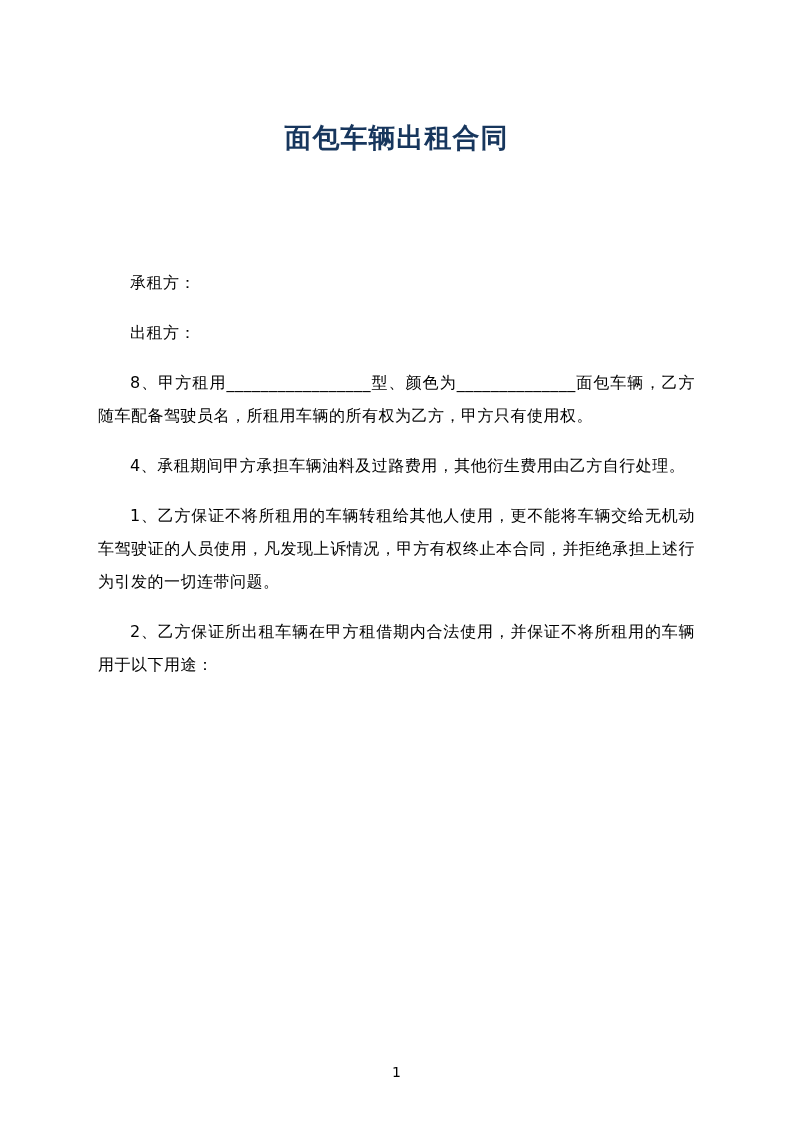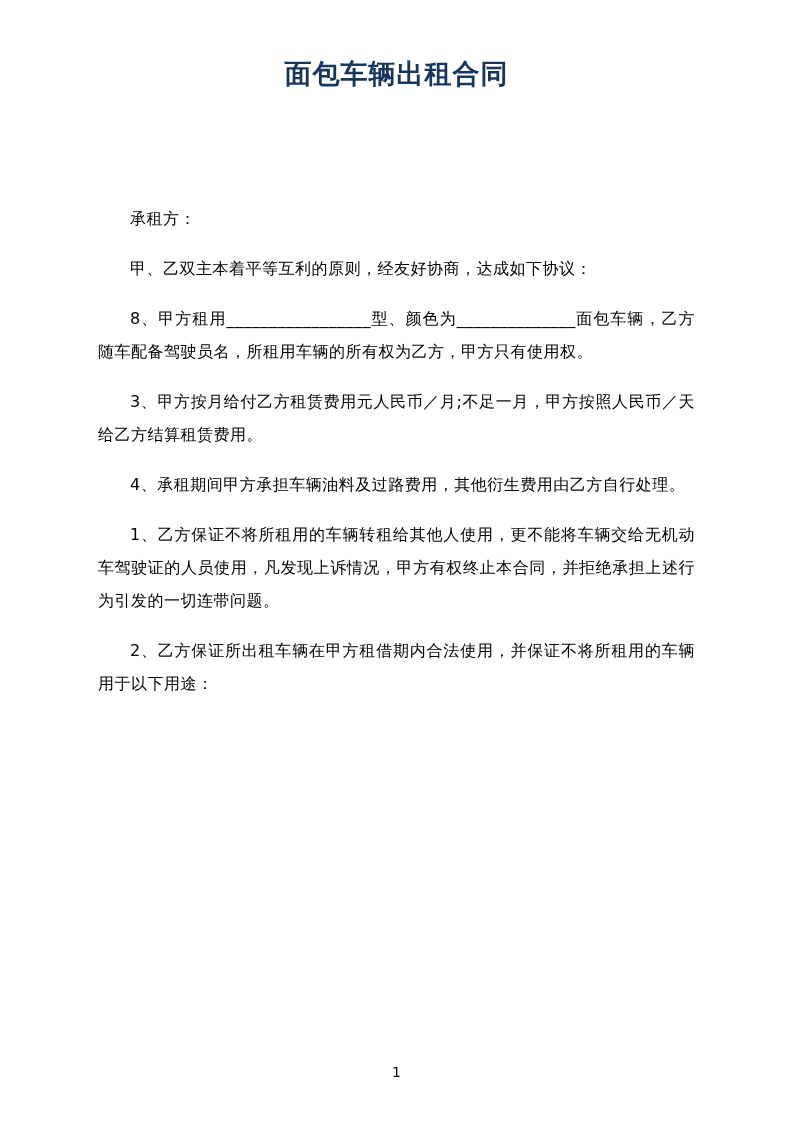--- a/index.html
+++ b/index.html
@@ -10,21 +10,21 @@
   .page {
     position: relative;
     width: 793px;
     height: 1122px;
     margin: 0 auto;
     background: #ffffff;
     font-family: "DejaVu Sans", "Liberation Sans", sans-serif;
     color: #000000;
     overflow: hidden;
     box-sizing: border-box;
-    padding: 56px 98px 0 98px;
+    padding: 120px 98px 0 98px;
   }
   .title {
     margin: 0 0 110px 0;
     text-align: center;
     font-size: 27px;
     font-weight: bold;
     color: #17365D;
     letter-spacing: 1px;
   }
   .para {
@@ -46,22 +46,21 @@
   }
 </style>
 </head>
 <body>
 
 <div class="page">
 
   <h1 class="title">面包车辆出租合同</h1>
 
   <p class="para">承租方：</p>
-  <p class="para">甲、乙双主本着平等互利的原则，经友好协商，达成如下协议：</p>
+  <p class="para">出租方：</p>
   <p class="para">8、甲方租用_________________型、颜色为______________面包车辆，乙方随车配备驾驶员名，所租用车辆的所有权为乙方，甲方只有使用权。</p>
-  <p class="para">3、甲方按月给付乙方租赁费用元人民币／月;不足一月，甲方按照人民币／天给乙方结算租赁费用。</p>
   <p class="para">4、承租期间甲方承担车辆油料及过路费用，其他衍生费用由乙方自行处理。</p>
   <p class="para">1、乙方保证不将所租用的车辆转租给其他人使用，更不能将车辆交给无机动车驾驶证的人员使用，凡发现上诉情况，甲方有权终止本合同，并拒绝承担上述行为引发的一切连带问题。</p>
   <p class="para">2、乙方保证所出租车辆在甲方租借期内合法使用，并保证不将所租用的车辆用于以下用途：</p>
 
   <div class="footer">1</div>
 
 </div>
 
 </body></html>

